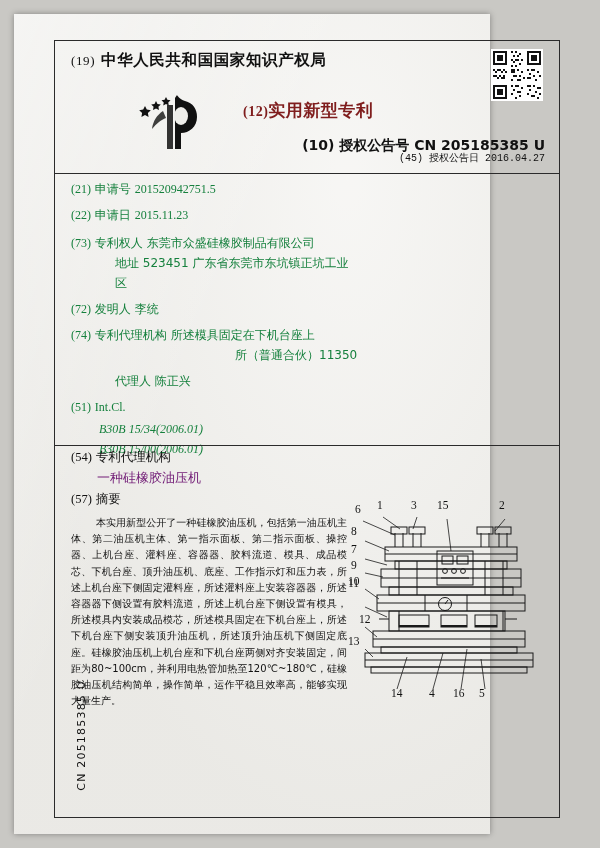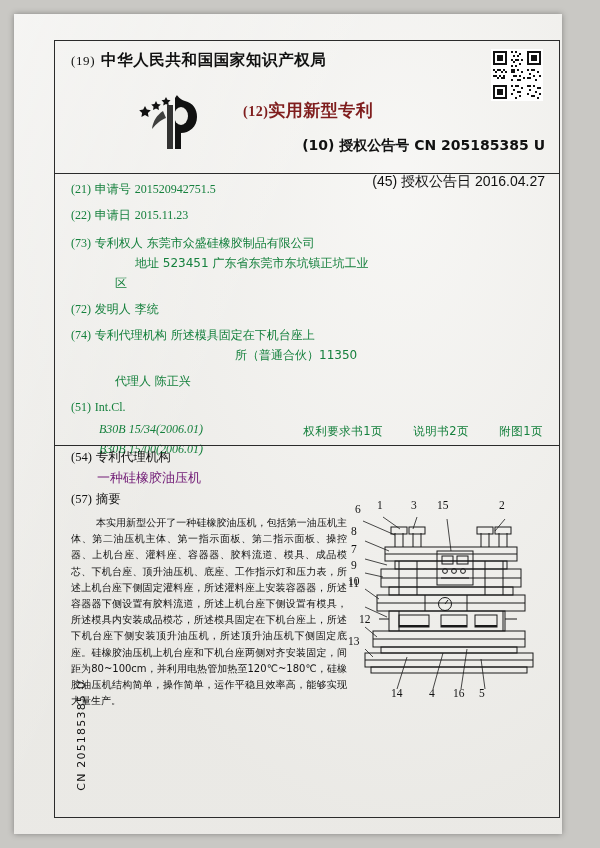--- a/index.html
+++ b/index.html
@@ -15,21 +15,21 @@
     width: 600px;
     height: 848px;
     background: #c9c8c4;
     overflow: hidden;
   }
   
   .sheet {
     position: absolute;
     left: 14px;
     top: 14px;
-    width: 548px;
+    width: 476px;
     height: 820px;
     background: #efeeea;
     box-shadow: 0 0 6px rgba(0,0,0,0.35);
   }
   .sheet::before {
     content: "";
     position: absolute;
     left: 0; top: 0; right: 0; bottom: 0;
     background:
       linear-gradient(115deg, rgba(255,255,255,0.55), rgba(255,255,255,0) 40%),
@@ -114,25 +114,25 @@
     top: 96px;
     font-size: 14px;
     color: #111;
     white-space: nowrap;
     font-family: "DejaVu Sans", sans-serif;
     font-weight: bold;
   }
   .pubdate {
     position: absolute;
     right: 14px;
-    top: 132px;
-    font-size: 14px;
+    top: 110px;
+    font-size: 10px;
     color: #111;
     white-space: nowrap;
-    font-family: Liberation Sans, sans-serif;
+    font-family: Liberation Mono, monospace;
   }
   
   .biblio {
     position: absolute;
     left: 0;
     top: 132px;
     right: 0;
     height: 272px;
     font-size: 12px;
     color: #15803d;
@@ -355,21 +355,21 @@
           <span class="cn">申请日</span>
           <span class="val">2015.11.23</span>
         </div>
 
         <div class="row" style="top:62px;text-align:center;">
           <span class="code">(73)</span>
           <span class="cn">专利权人</span>
           <span class="cn">东莞市众盛硅橡胶制品有限公司</span>
         </div>
 
-        <div class="row indent" style="top:82px;margin-left:20px;">
+        <div class="row indent" style="top:82px;">
           <span class="cn">地址</span>
           <span class="cn">523451  广东省东莞市东坑镇正坑工业</span>
         </div>
         <div class="row indent" style="top:102px;">
           <span class="cn">区</span>
         </div>
 
         <div class="row" style="top:128px;">
           <span class="code">(72)</span>
           <span class="cn">发明人</span>
@@ -394,25 +394,20 @@
           <span class="code">(51)</span>
           <span class="val">Int.Cl.</span>
         </div>
         <div class="row" style="top:248px; left:44px;">
           <span class="ital">B30B  15/34(2006.01)</span>
         </div>
         <div class="row" style="top:268px; left:44px;">
           <span class="ital">B30B  15/00(2006.01)</span>
         </div>
 
-        <div class="claims-line">
-          <span style="margin-left:0">权利要求书1页</span>
-          <span>说明书2页</span>
-          <span>附图1页</span>
-        </div>
 
         <div class="hline" style="top:272px;"></div>
       </div>
 
       <div class="body">
 
         <div class="sect-title" style="top:4px;">
           <span class="code">(54)</span>
           <span>专利代理机构</span>
         </div>

